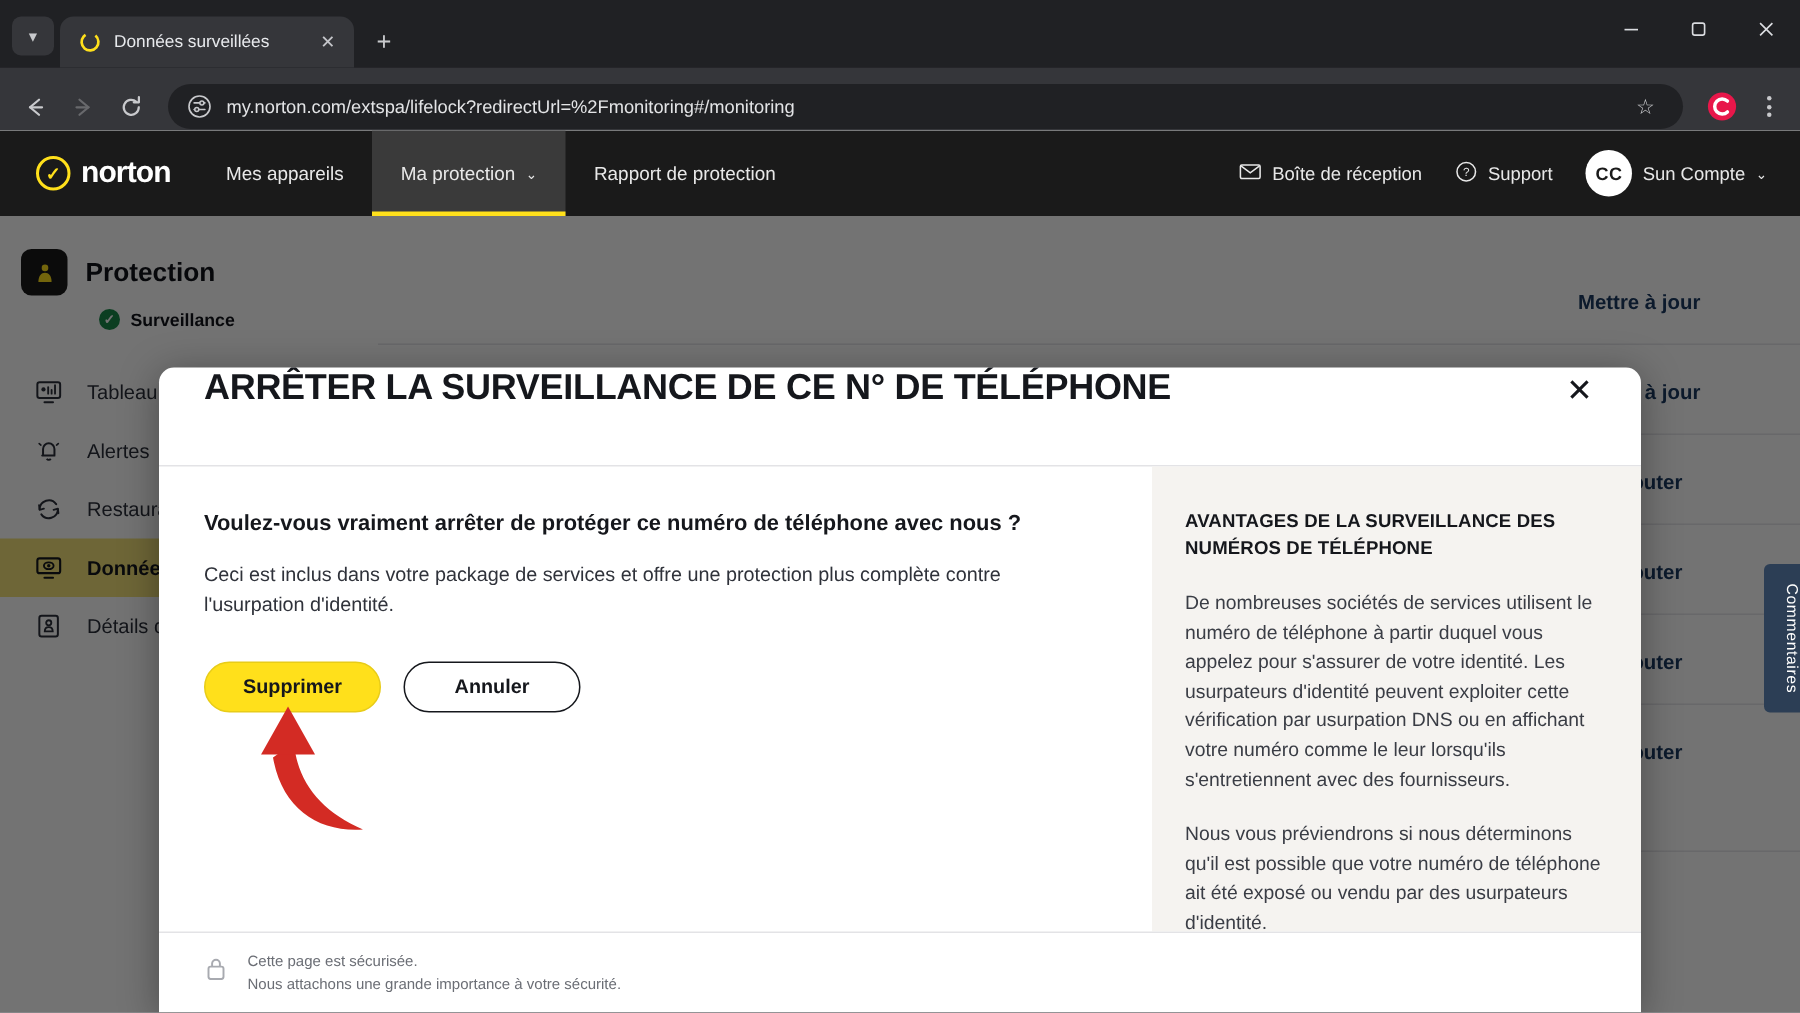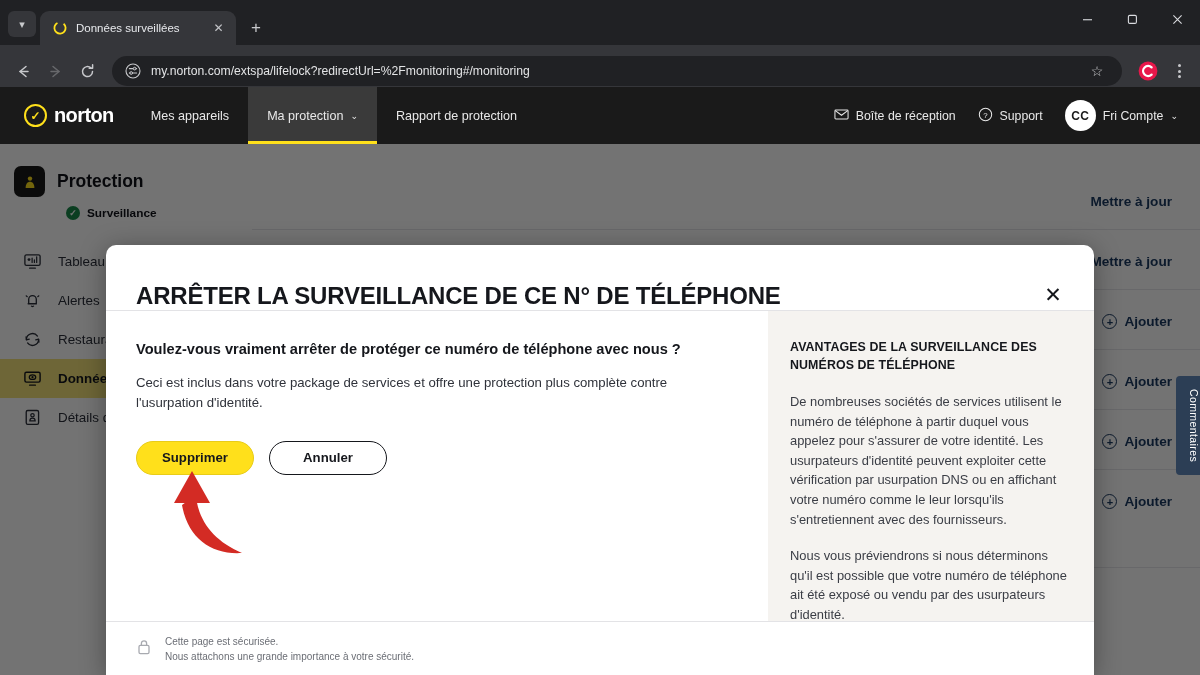--- a/index.html
+++ b/index.html
@@ -226,21 +226,21 @@
   }
   .fb-sq {
     width: 24px; height: 24px; border-radius: 4px;
     background: #1b3864; color: #fff;
     display: flex; align-items: center; justify-content: center;
     font-size: 15px; font-weight: 700;
   }
   .cr-right {
     width: 120px; flex: 0 0 120px; text-align: center;
     color: #1c3b63; font-size: 13.6px; font-weight: 700;
-    display: flex; align-items: center; justify-content: flex-end;
+    display: flex; align-items: center; justify-content: flex-start;
     gap: 7px; padding-top: 4px; cursor: pointer;
   }
   .plus-circ {
     width: 15px; height: 15px; border-radius: 50%;
     border: 1.5px solid #1c3b63; font-size: 11px;
     display: flex; align-items: center; justify-content: center;
     flex: 0 0 15px;
   }
 
   .dim {
@@ -262,21 +262,21 @@
   .modal {
     position: absolute; left: 106px; top: 158px;
     width: 988px; height: 430px;
     background: #fff; border-radius: 10px 10px 0 0;
     z-index: 10; overflow: hidden;
     box-shadow: 0 4px 26px rgba(0,0,0,0.35);
     display: flex; flex-direction: column;
   }
   .modal-head {
     height: 66px; flex: 0 0 66px;
-    display: flex; align-items: flex-end;
+    display: flex; align-items: flex-start;
     padding: 0 26px 0 30px;
     border-bottom: 1px solid #e3e3e6;
   }
   .modal-title {
     flex: 1 1 auto; font-size: 24px; font-weight: 700;
     color: #15171c; letter-spacing: -0.2px;
   }
   .modal-close {
     width: 30px; height: 30px; font-size: 21px;
     color: #15171c; cursor: pointer;
@@ -453,21 +453,21 @@
           <span>
             <svg width="15" height="15" viewBox="0 0 16 16">
                 <circle cx="8" cy="8" r="6.6" fill="none" stroke="#e8e8e8" stroke-width="1.1"></circle>
                 <text x="8" y="11.3" font-size="8.4" fill="#e8e8e8" text-anchor="middle" font-family="Liberation Sans">?</text>
               </svg>
           </span>
           <span>Support</span>
         </div>
         <div class="nav-right-item">
           <span class="avatar">CC</span>
-          <span>Fri Compte</span>
+          <span>Sun Compte</span>
           <span class="chev">⌄</span>
         </div>
       </div>
     </div>
 
     <div class="page-body">
 
       <div class="sidebar">
         <div class="prot-head">
           <span class="prot-icon">

